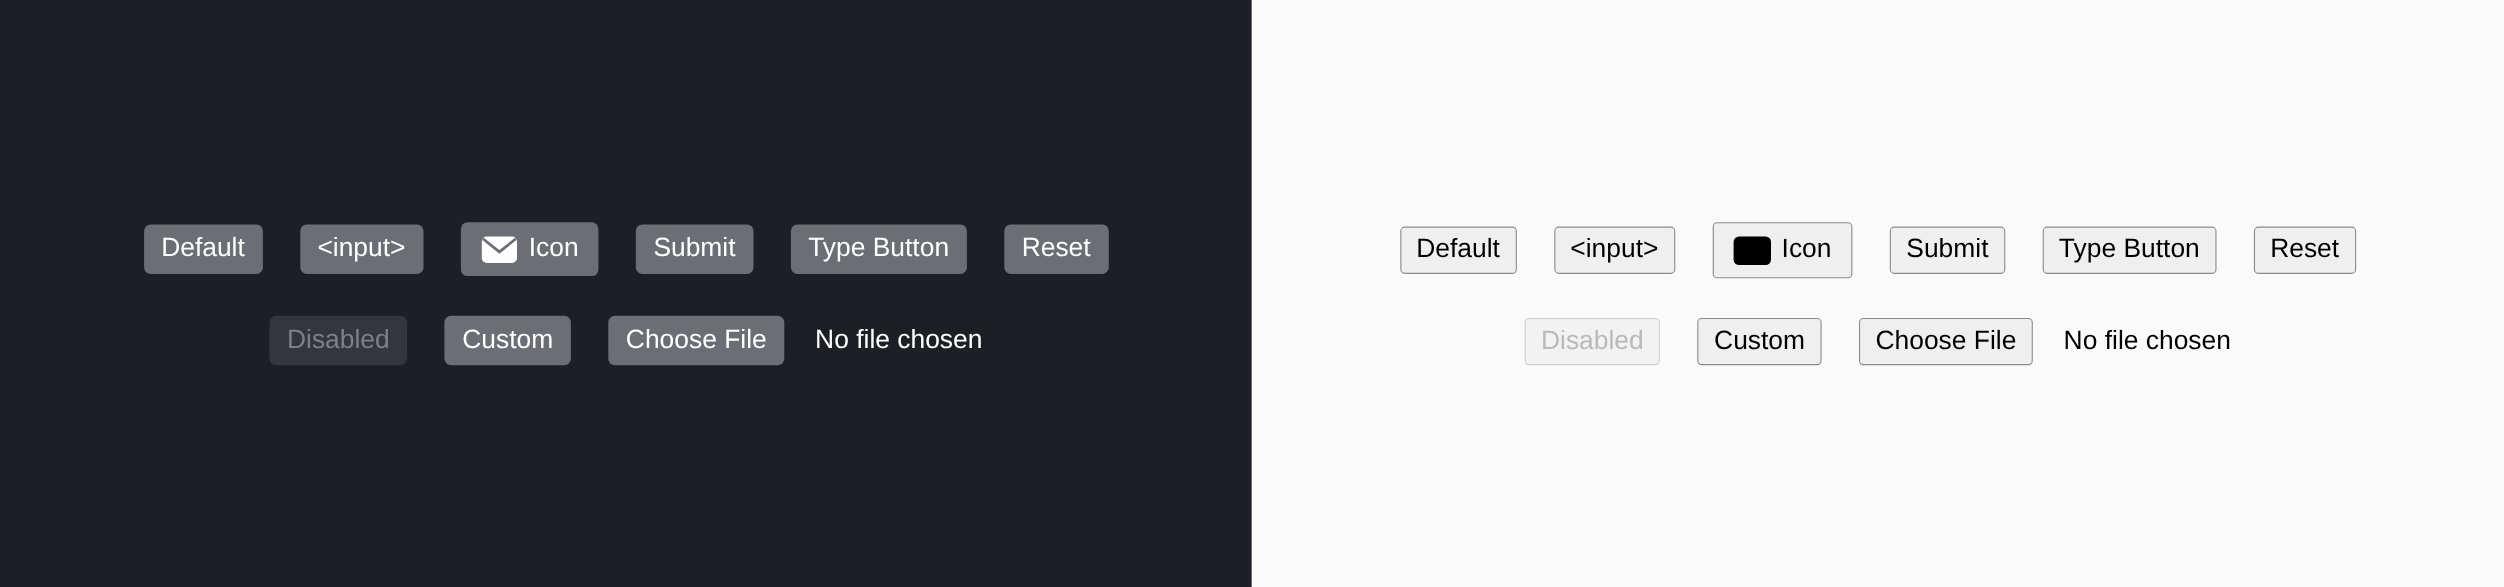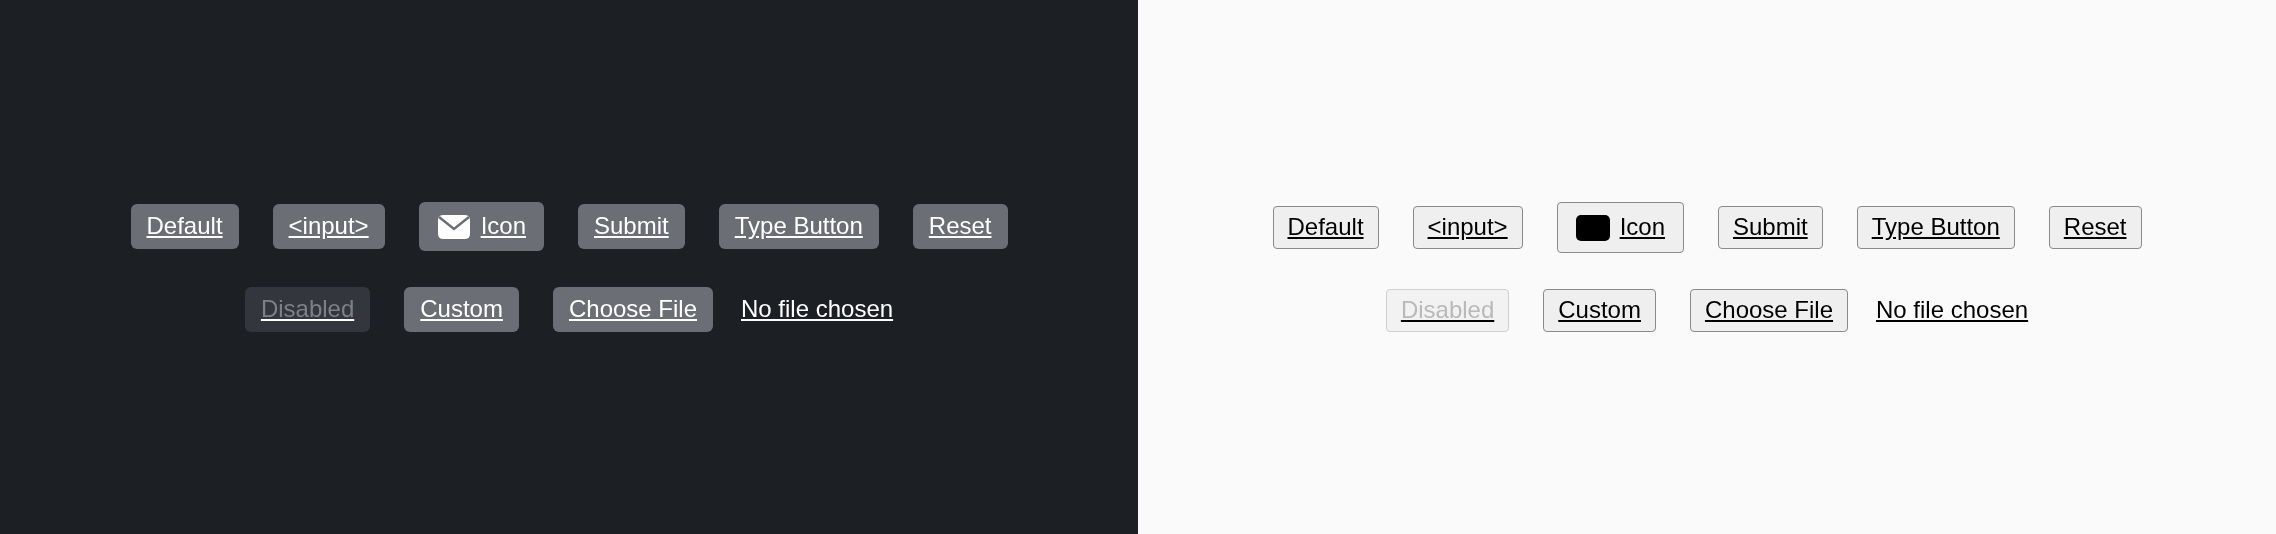--- a/index.html
+++ b/index.html
@@ -22,21 +22,20 @@
   }
   .panel.dark  { background: #1c1f24; color: #fff; }
   .panel.light { background: #fafafa; color: #000; }
 
   .row {
     display: flex;
     align-items: center;
     justify-content: flex-start;
     gap: 34px;
     flex-wrap: nowrap;
-    text-decoration: underline;
   }
 
   
   .dark .btn {
     background: #6b6e74;
     color: #fff;
     border: none;
     border-radius: 6px;
     padding: 8px 16px;
     font-size: 24px;

